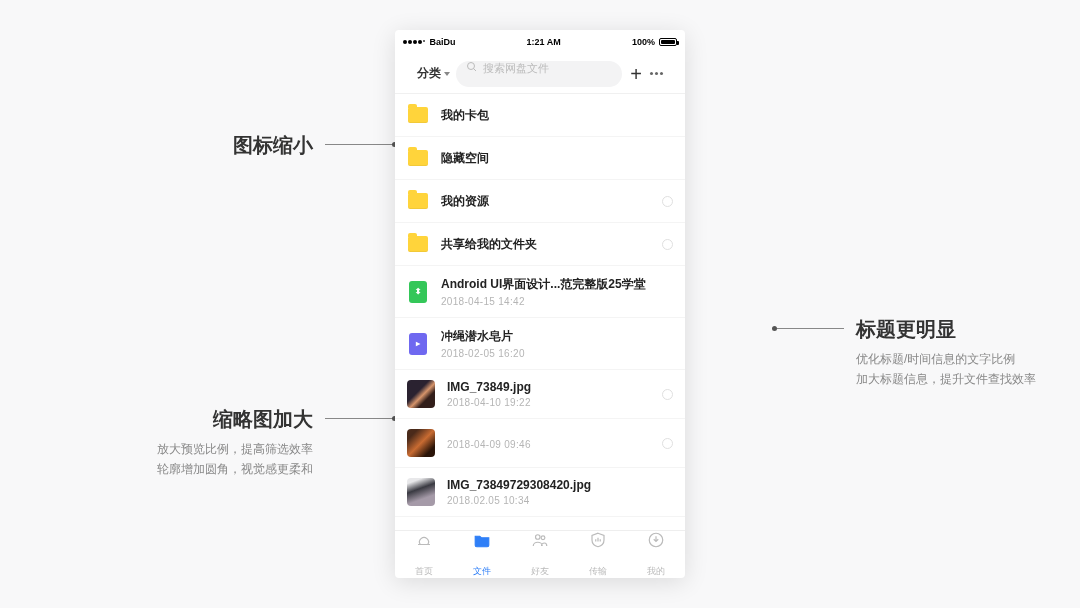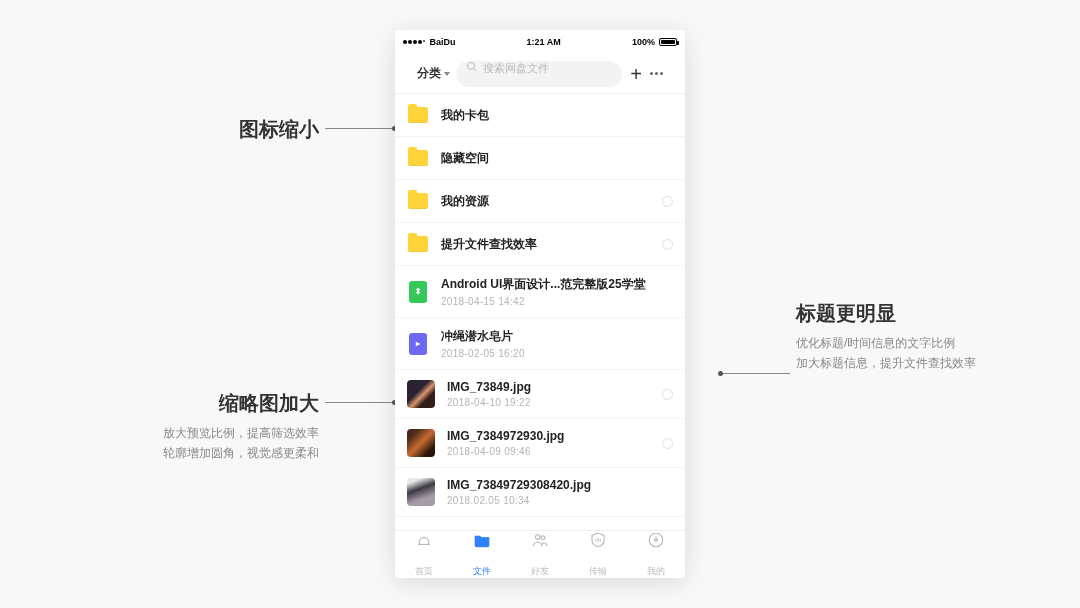--- a/index.html
+++ b/index.html
@@ -10,21 +10,22 @@
     color: #333;
     position: relative;
     overflow: hidden;
   }
 
   
   .callout {
     position: absolute;
     display: flex;
     align-items: flex-start;
-    gap: 6px;
+    gap: 12px;
+    margin-top: 16px;
   }
   .callout.left  { flex-direction: row;   text-align: right; justify-content: flex-end; }
   .callout.right { flex-direction: row-reverse; text-align: left;  }
   .callout .txt  { display: flex; flex-direction: column; gap: 6px; }
   .callout .title { font-size: 20px; font-weight: 700; color: #333; }
   .callout .desc  { font-size: 12px; color: #888; line-height: 1.7; white-space: pre-line; }
   .callout .line {
     position: relative; width: 70px; height: 1px; background: #888; margin-top: 12px;
   }
   .callout .line::after {
@@ -130,21 +131,21 @@
 
 <div class="callout left" style="left:120px; top:390px; width:275px;">
   <div class="txt">
     <span class="title">缩略图加大</span>
     <span class="desc">放大预览比例，提高筛选效率
 轮廓增加圆角，视觉感更柔和</span>
   </div>
   <div class="line"></div>
 </div>
 
-<div class="callout right" style="left:656px; top:300px; width:320px;align-items:flex-end;">
+<div class="callout right" style="left:716px; top:300px; width:320px;">
   <div class="txt">
     <span class="title">标题更明显</span>
     <span class="desc">优化标题/时间信息的文字比例
 加大标题信息，提升文件查找效率</span>
   </div>
   <div class="line"></div>
 </div>
 
 <div class="phone">
 
@@ -212,21 +213,21 @@
         <div class="meta">
           <div class="name">我的资源</div>
         </div>
         <div class="ring"></div>
       </div>
       <div class="row">
         <div class="thumb">
           <div class="folder-icon"></div>
         </div>
         <div class="meta">
-          <div class="name">提升文件查找效率</div>
+          <div class="name">共享给我的文件夹</div>
         </div>
         <div class="ring"></div>
       </div>
       <div class="row">
         <div class="thumb">
           <div class="doc-icon doc-green">⬍</div>
         </div>
         <div class="meta">
           <div class="name">Android UI界面设计...范完整版25学堂</div>
           <div class="date">2018-04-15   14:42</div>
@@ -249,21 +250,20 @@
           <div class="name">IMG_73849.jpg</div>
           <div class="date">2018-04-10   19:22</div>
         </div>
         <div class="ring"></div>
       </div>
       <div class="row big">
         <div class="thumb">
           <div class="photo ph2"></div>
         </div>
         <div class="meta">
-          <div class="name">IMG_7384972930.jpg</div>
           <div class="date">2018-04-09   09:46</div>
         </div>
         <div class="ring"></div>
       </div>
       <div class="row big">
         <div class="thumb">
           <div class="photo ph3"></div>
         </div>
         <div class="meta">
           <div class="name">IMG_73849729308420.jpg</div>

